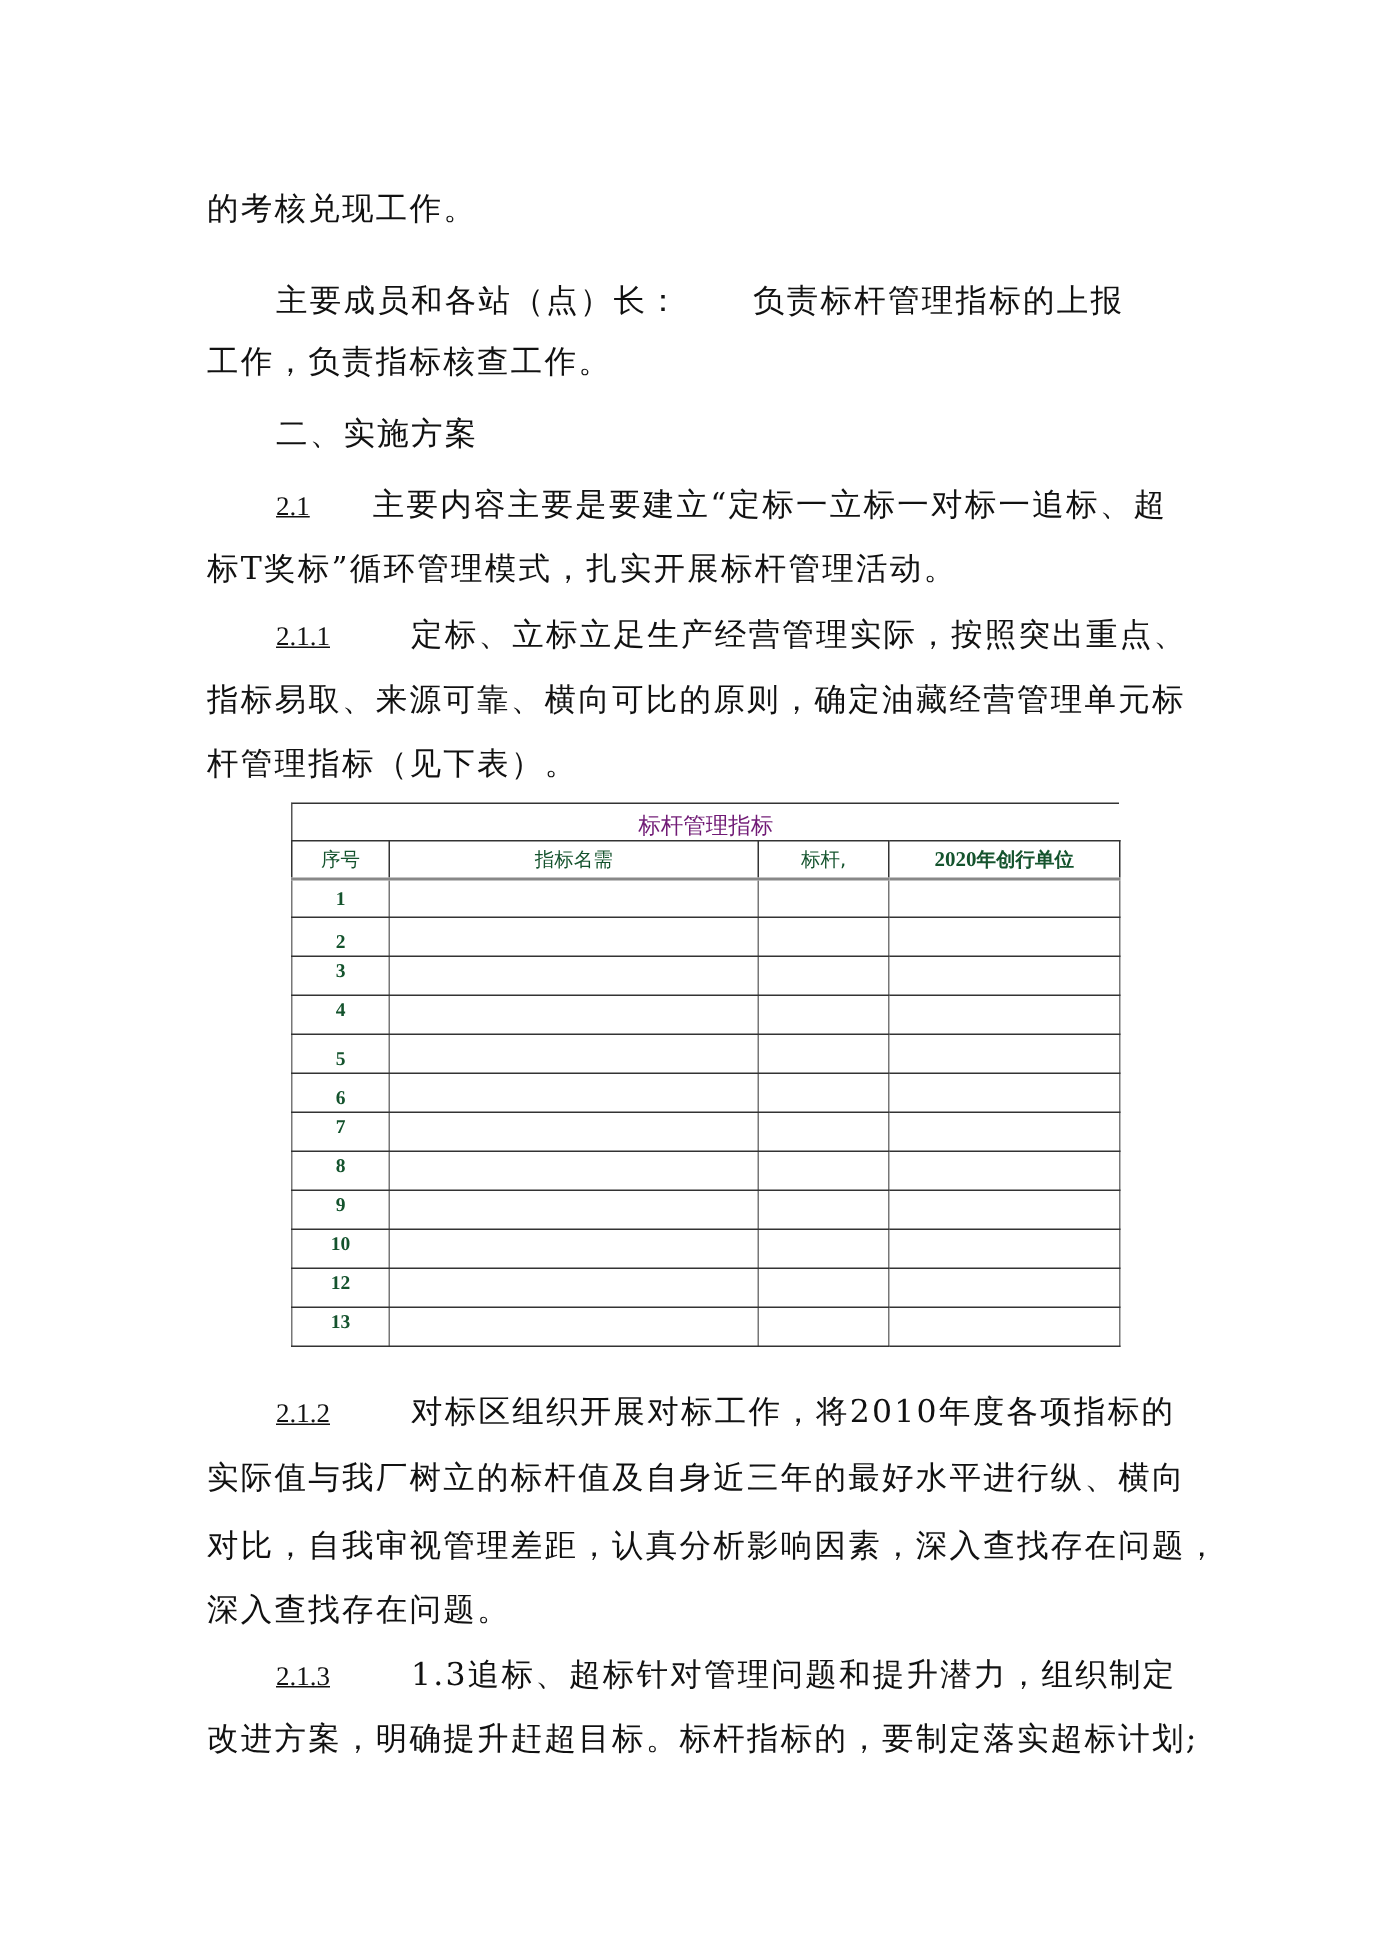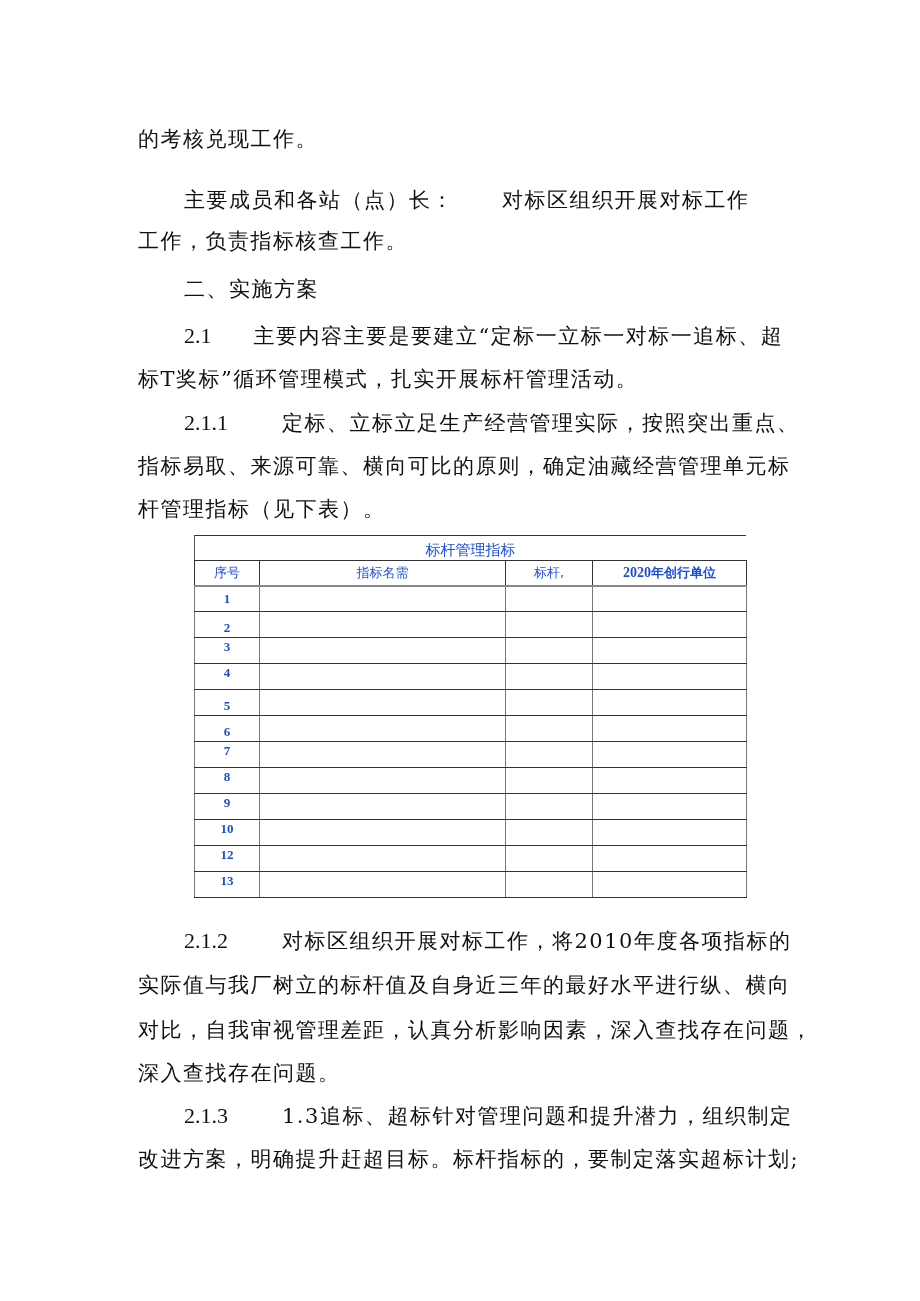--- a/index.html
+++ b/index.html
@@ -19,56 +19,57 @@
       position: absolute;
       left: 138px;
       font-size: 21px;
       line-height: 28px;
       white-space: nowrap;
       letter-spacing: 1.5px;
     }
     .indent { left: 184px; }
     .num {
       font-family: "Liberation Serif", "DejaVu Serif", serif;
-      font-size: 22px;
+      font-size: 18px;
       letter-spacing: 0;
+      text-decoration: underline;
     }
     .gap1 { display: inline-block; width: 42px; }
     .gap2 { display: inline-block; width: 54px; }
     .gapA { display: inline-block; width: 48px; }
 
     
     .tbl-wrap {
       position: absolute;
       left: 194px;
       top: 535px;
       width: 552px;
     }
     .tbl-title {
       height: 24px;
       border-top: 1px solid #333;
       border-left: 1px solid #555;
       text-align: center;
       font-family: "DejaVu Sans", "Liberation Sans", sans-serif;
       font-size: 15px;
       line-height: 28px;
-      color: #1d4ed8;
+      color: #701a75;
     }
     table {
       border-collapse: collapse;
       width: 552px;
       table-layout: fixed;
     }
     td, th {
       border: 1px solid #333;
       height: 24px;
       padding: 0;
       font-size: 13px;
       text-align: center;
-      color: #1d4ed8;
+      color: #14532d;
     }
     th {
       font-family: "DejaVu Sans", "Liberation Sans", sans-serif;
       font-weight: normal;
       font-size: 13px;
       border-bottom: 2px solid #888;
     }
     th.bold-num { font-family: "Liberation Serif", serif; font-weight: bold; font-size: 14px; }
     th .cjk { font-family: "DejaVu Sans", sans-serif; font-weight: bold; font-size: 13px; }
     td.seq {
@@ -80,21 +81,21 @@
     td.seq.low { vertical-align: bottom; padding-bottom: 1px; }
     td.seq.high { vertical-align: top; padding-top: 1px; }
     td { border-left-color: #777; border-right-color: #777; }
   </style>
 </head>
 <body>
 
 <div class="line" style="top:125px;">的考核兑现工作。</div>
 
 <div class="line indent" style="top:186px;">
-  <span>主要成员和各站（点）长：</span><span class="gapA"></span><span>对标区组织开展对标工作</span>
+  <span>主要成员和各站（点）长：</span><span class="gapA"></span><span>负责标杆管理指标的上报</span>
 </div>
 <div class="line" style="top:227px;">工作，负责指标核查工作。</div>
 
 <div class="line indent" style="top:275px;">二、实施方案</div>
 
 <div class="line indent" style="top:322px;">
   <span class="num">2.1</span><span class="gap1"></span><span>主要内容主要是要建立“定标一立标一对标一追标、超</span>
 </div>
 <div class="line" style="top:365px;">标T奖标”循环管理模式，扎实开展标杆管理活动。</div>
 

